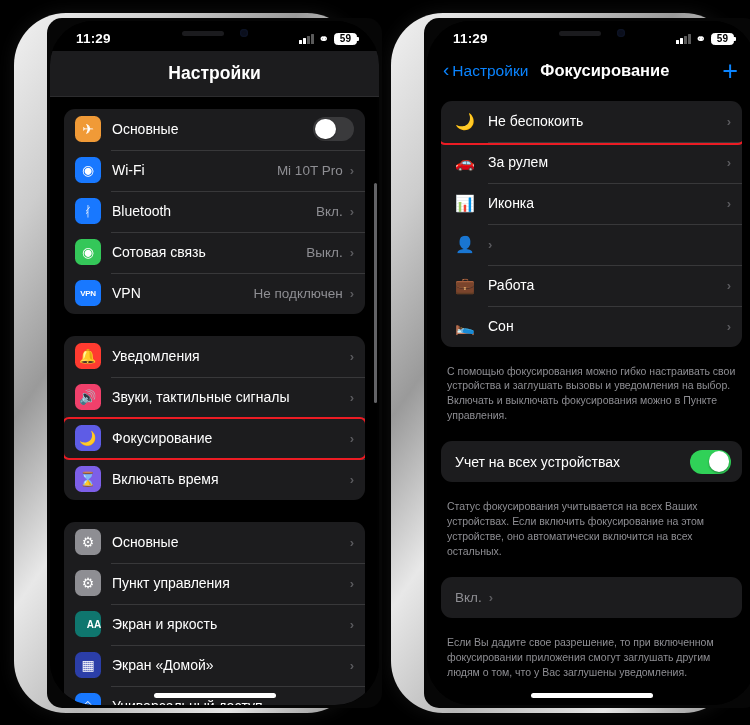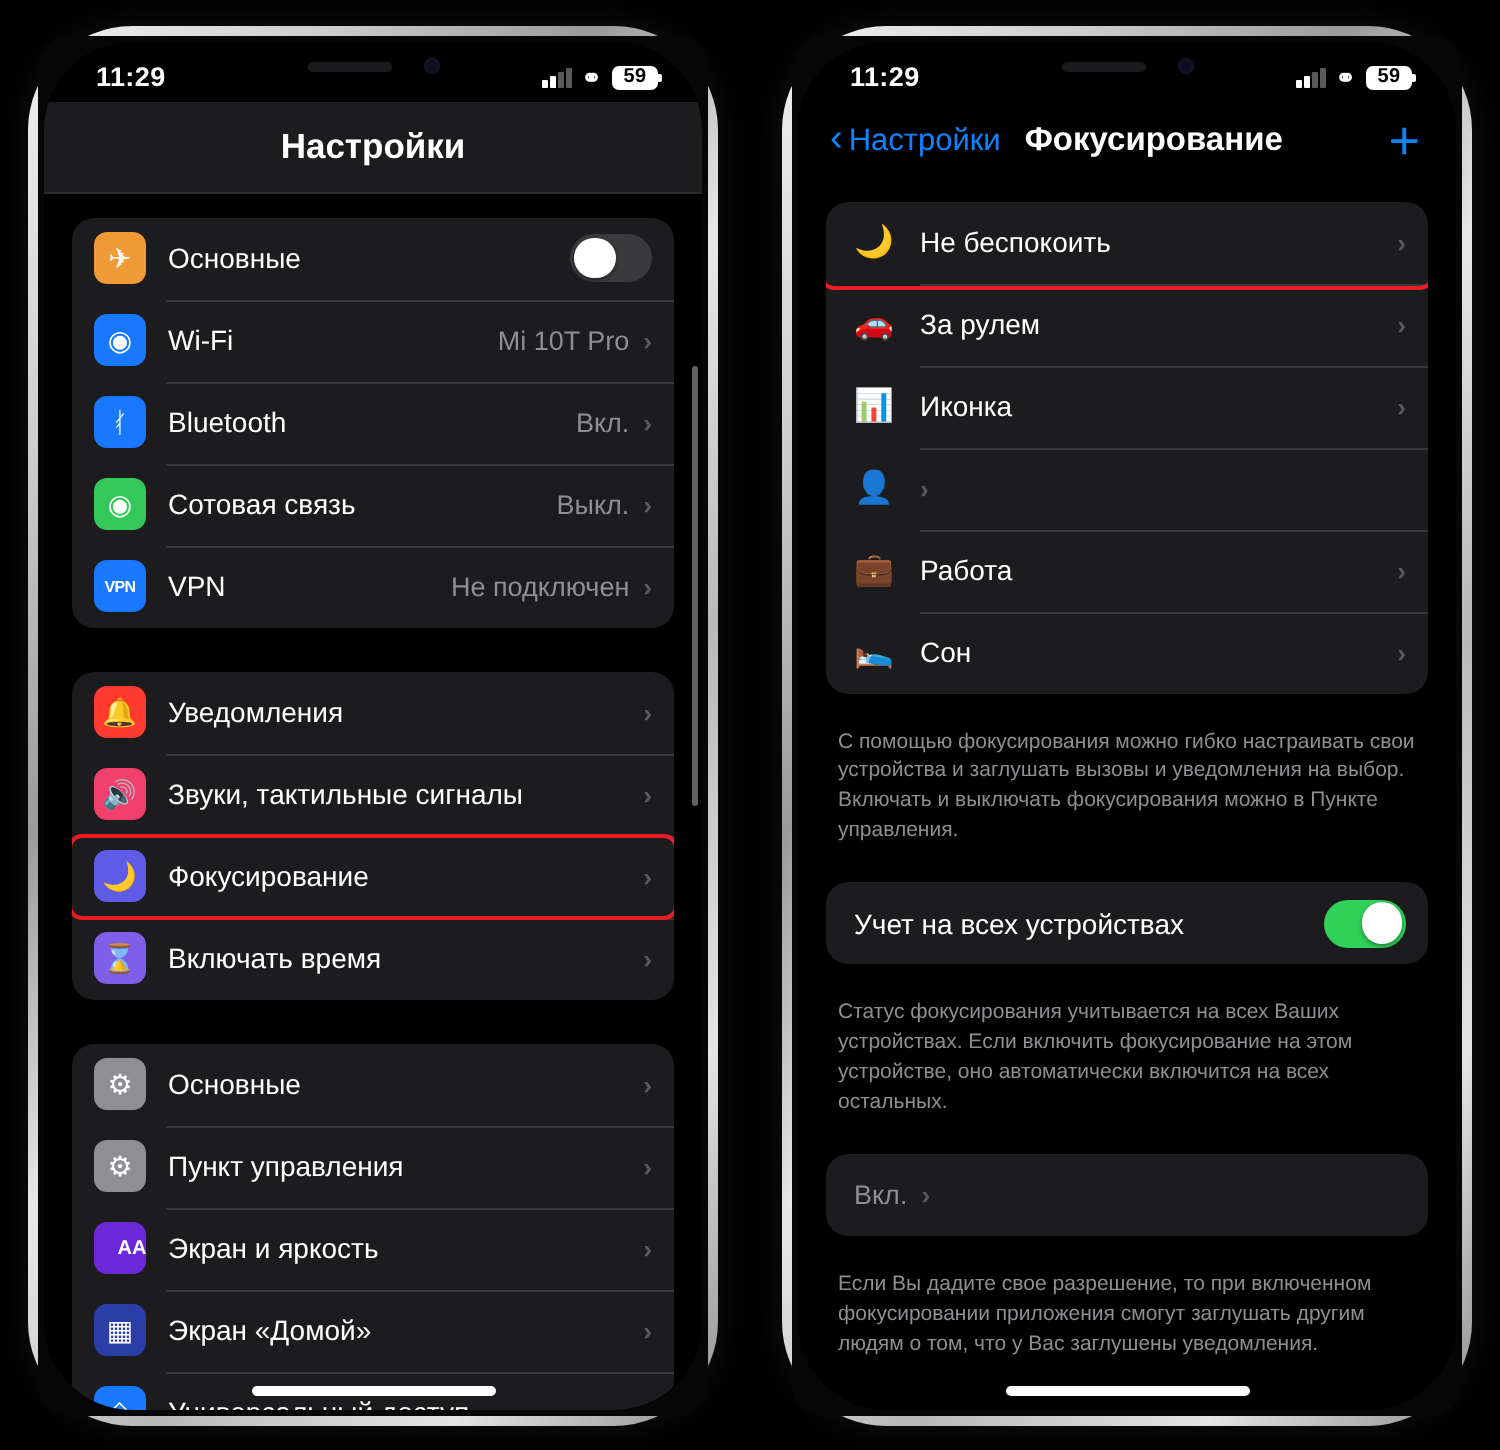--- a/index.html
+++ b/index.html
@@ -28,20 +28,21 @@
     padding: 5px;
     box-shadow: 0 0 18px rgba(255,255,255,.07);
     flex: 0 0 auto;
   }
   .phone-inner {
     position: relative;
     width: 100%; height: 100%;
     border-radius: 15px;
     background: #060606;
     padding: 3px;
+    margin-left: 28px;
   }
   .screen {
     position: relative;
     width: 100%; height: 100%;
     border-radius: 44px;
     background: #000;
     overflow: hidden;
   }
   .notch {
     position: absolute;
@@ -248,21 +249,21 @@
   .g-wifi { background: #1878ff; }
   .g-bt  { background: #1878ff; }
   .g-cell { background: #34c759; }
   .g-vpn { background: #1878ff; font-size: 8px; font-weight: bold; letter-spacing: -.3px; }
   .g-notif { background: #ff3b30; }
   .g-sound { background: #f0406b; }
   .g-focus { background: #5e5ce6; }
   .g-screentime { background: #7d5fe8; }
   .g-general { background: #8e8e93; }
   .g-ctrl { background: #8e8e93; }
-  .g-display { background: #6d28d9; font-size: 10px; font-weight: bold; padding-left: 12px; }
+  .g-display { background: #0f766e; font-size: 10px; font-weight: bold; padding-left: 12px; }
   .g-home { background: #2b3ea8; }
   .g-access { background: #1878ff; }
 </style>
 </head>
 <body>
 
 <div class="stage">
 
   <div class="phone">
     <div class="phone-inner">

